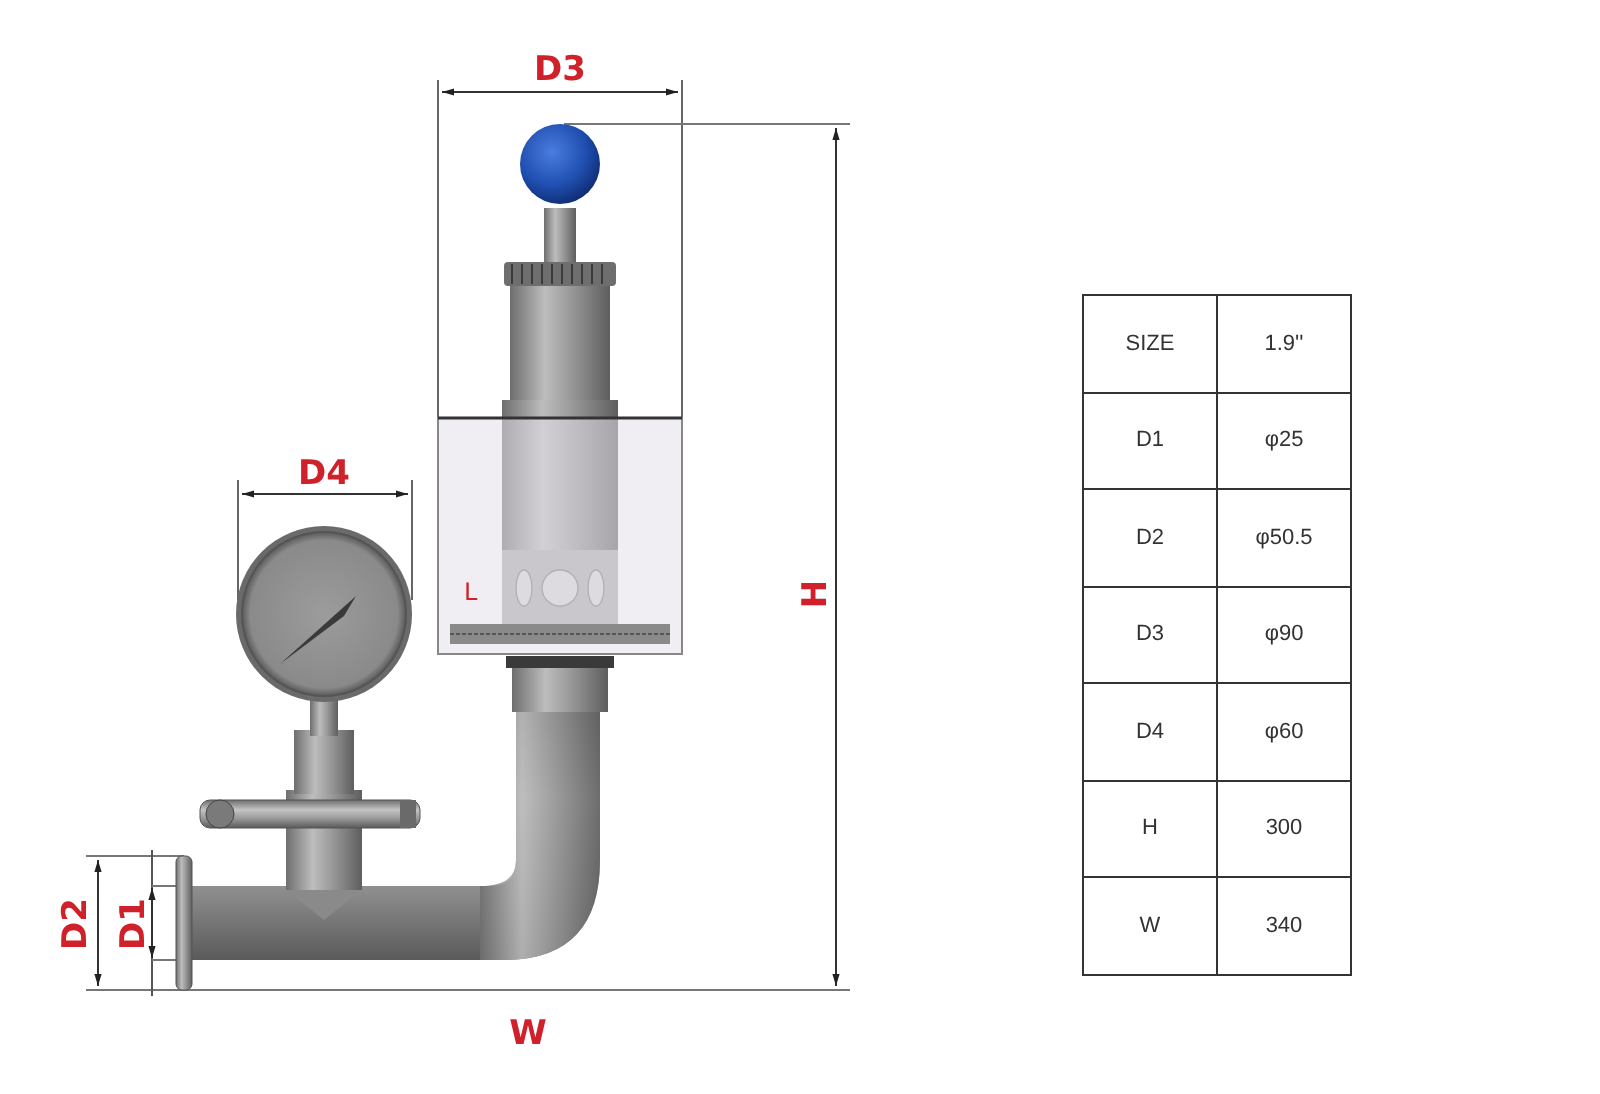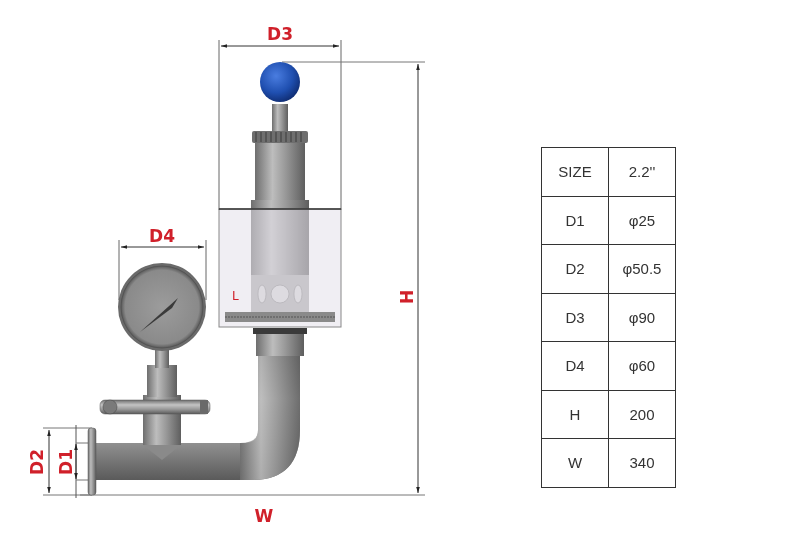--- a/index.html
+++ b/index.html
@@ -1,20 +1,20 @@
 <!DOCTYPE html>
 <html><head>
   <meta charset="utf-8">
   <style>
     html, body { margin: 0; padding: 0; background: #ffffff; }
     body { width: 800px; height: 547px; position: relative; overflow: hidden; font-family: "Liberation Sans", sans-serif; }
     #drawing { position: absolute; left: 0; top: 0; width: 800px; height: 547px; }
     .dim-label { font-family: "DejaVu Sans", sans-serif; font-weight: bold; fill: #d0202a; font-size: 17px; }
     #spec-table { position: absolute; left: 541px; top: 147px; border-collapse: collapse; }
-    #spec-table td { border: 1px solid #333; width: 66px; text-align: center; font-size: 15px; color: #333; padding: 0; }
+    #spec-table td { border: 1px solid #333; width: 66px; text-align: center; font-size: 11px; color: #333; padding: 0; }
     #spec-table tr { height: 48.5px; }
   </style>
 </head>
 <body>
 
 <svg id="drawing" viewBox="0 0 800 547" xmlns="http://www.w3.org/2000/svg">
   <defs>
     <linearGradient id="steelV" x1="0" y1="0" x2="1" y2="0">
       <stop offset="0" stop-color="#6e6e6e"></stop>
       <stop offset="0.35" stop-color="#bdbdbd"></stop>
@@ -136,40 +136,40 @@
     <text x="232" y="300" fill="#d0202a" font-size="12" font-family="DejaVu Sans, sans-serif">L</text>
   </g>
 
   <circle cx="280" cy="82" r="20" fill="url(#ballGrad)"></circle>
 </svg>
 
 <table id="spec-table">
   <tbody>
     <tr>
       <td>SIZE</td>
-      <td>2.2''</td>
+      <td>1.9''</td>
     </tr>
     <tr>
       <td>D1</td>
       <td>φ25</td>
     </tr>
     <tr>
       <td>D2</td>
       <td>φ50.5</td>
     </tr>
     <tr>
       <td>D3</td>
       <td>φ90</td>
     </tr>
     <tr>
       <td>D4</td>
       <td>φ60</td>
     </tr>
     <tr>
       <td>H</td>
-      <td>200</td>
+      <td>300</td>
     </tr>
     <tr>
       <td>W</td>
       <td>340</td>
     </tr>
   </tbody>
 </table>
 
 </body></html>

